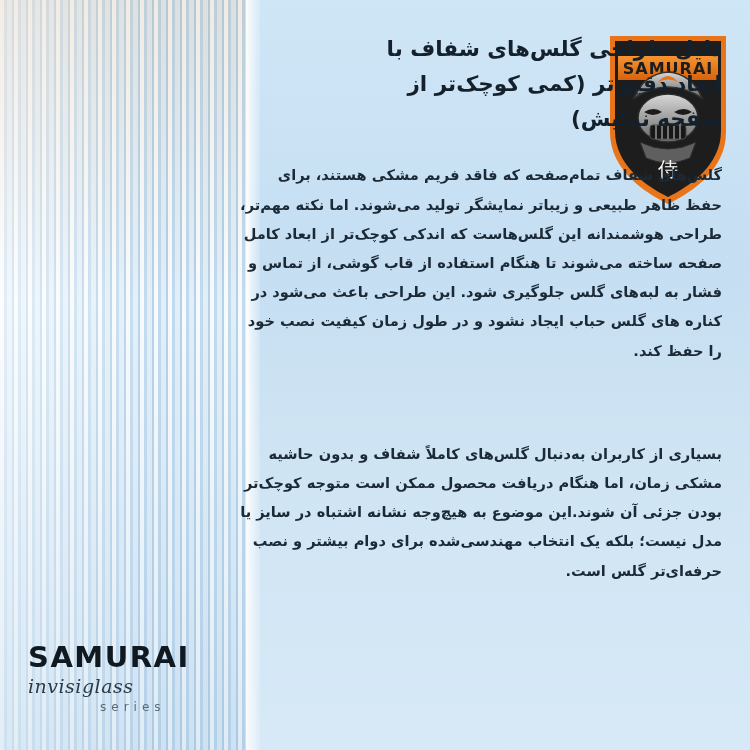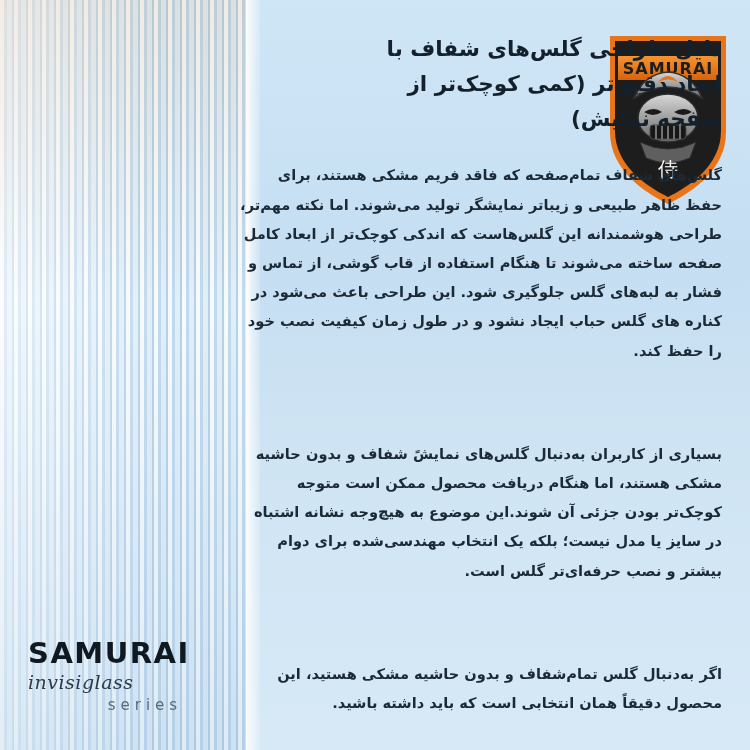--- a/index.html
+++ b/index.html
@@ -109,26 +109,25 @@
     font-family:"DejaVu Serif", serif;
     font-style:italic;
     font-size:19px;
     color:#2b3a47;
     line-height:1.15;
     margin-top:4px;
     letter-spacing:0.5px;
   }
   .brand-series{
     font-family:"DejaVu Sans", sans-serif;
-    font-size:15px;
+    font-size:12px;
     letter-spacing:5px;
     color:#5a6b78;
     margin-top:2px;
     margin-left:72px;
-    text-align:center;
   }
 </style>
 </head>
 <body>
 
 <div class="page">
 
   <div class="stripes"></div>
   <div class="stripes-tint"></div>
   <div class="glass-edge"></div>
@@ -170,22 +169,21 @@
 
       <path d="M36 116 q28 14 56 0 l-6 16 q-22 10 -44 0 Z" fill="#5f5f5f" stroke="#2a2a2a" stroke-width="1"></path>
 
       <text x="64" y="150" text-anchor="middle" font-family="DejaVu Sans, sans-serif" font-size="20" fill="#ffffff">侍</text>
     </svg>
   </div>
 
   <div class="content">
     <h1 class="headline">دلیل طراحی گلس‌های شفاف با ابعاد دقیق‌تر (کمی کوچک‌تر از صفحه نمایش)</h1>
     <p class="para p1">گلس‌های شفاف تمام‌صفحه که فاقد فریم مشکی هستند، برای حفظ ظاهر طبیعی و زیباتر نمایشگر تولید می‌شوند. اما نکته مهم‌تر، طراحی هوشمندانه این گلس‌هاست که اندکی کوچک‌تر از ابعاد کامل صفحه ساخته می‌شوند تا هنگام استفاده از قاب گوشی، از تماس و فشار به لبه‌های گلس جلوگیری شود. این طراحی باعث می‌شود در کناره های گلس حباب ایجاد نشود و در طول زمان کیفیت نصب خود را حفظ کند.</p>
-    <p class="para p2">بسیاری از کاربران به‌دنبال گلس‌های نمایشً شفاف و بدون حاشیه مشکی هستند، اما هنگام دریافت محصول ممکن است متوجه کوچک‌تر بودن جزئی آن شوند.این موضوع به هیچ‌وجه نشانه اشتباه در سایز یا مدل نیست؛ بلکه یک انتخاب مهندسی‌شده برای دوام بیشتر و نصب حرفه‌ای‌تر گلس است.</p>
-    <p class="para p3">اگر به‌دنبال گلس تمام‌شفاف و بدون حاشیه مشکی هستید، این محصول دقیقاً همان انتخابی است که باید داشته باشید.</p>
+    <p class="para p2">بسیاری از کاربران به‌دنبال گلس‌های کاملاً شفاف و بدون حاشیه مشکی زمان، اما هنگام دریافت محصول ممکن است متوجه کوچک‌تر بودن جزئی آن شوند.این موضوع به هیچ‌وجه نشانه اشتباه در سایز یا مدل نیست؛ بلکه یک انتخاب مهندسی‌شده برای دوام بیشتر و نصب حرفه‌ای‌تر گلس است.</p>
   </div>
 
   <div class="brand">
     <div class="brand-name">SAMURAI</div>
     <div class="brand-sub">invisiglass</div>
     <div class="brand-series">series</div>
   </div>
 
 </div>
 

